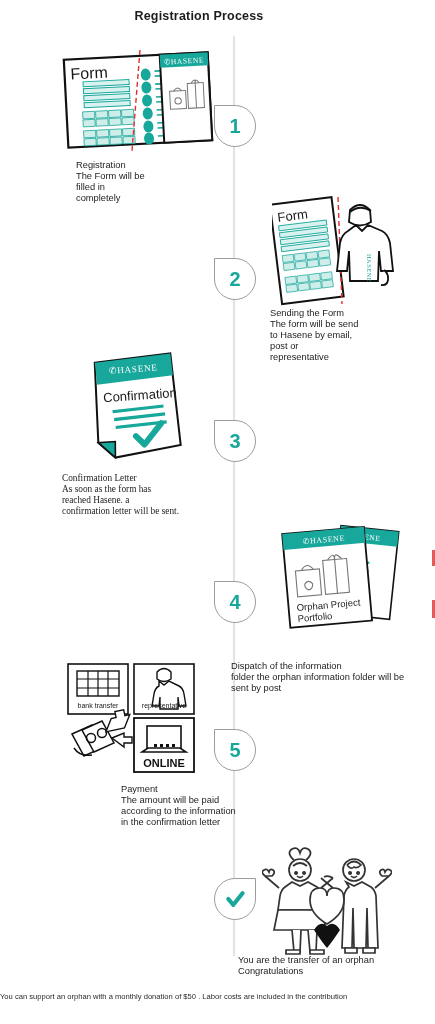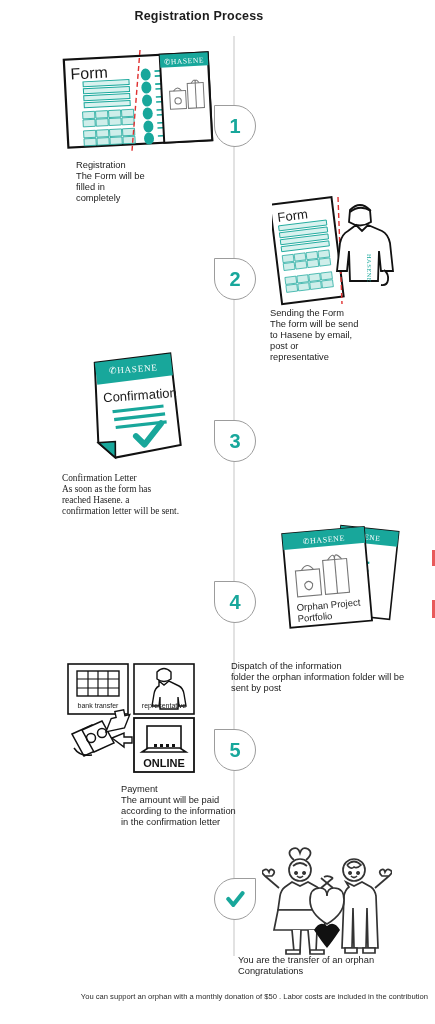--- a/index.html
+++ b/index.html
@@ -47,22 +47,22 @@
     position:absolute;
     font-size:9.3px;line-height:11px;color:#1c1c1c;
     white-space:pre-line;
   }
 
   
   .illo{position:absolute;}
 
   
   .footer{
-    position:absolute;left:8px;bottom:22px;width:420px;
-    font-size:7.6px;line-height:11px;color:#2a2a2a;text-align:right;
+    position:absolute;left:0;bottom:22px;width:420px;
+    font-size:7.6px;line-height:11px;color:#2a2a2a;
   }
   .right-mark{
     position:absolute;right:0;width:3px;height:16px;background:#e85a5a;
   }
 </style>
 </head>
 <body>
 
 <div class="page">
 

